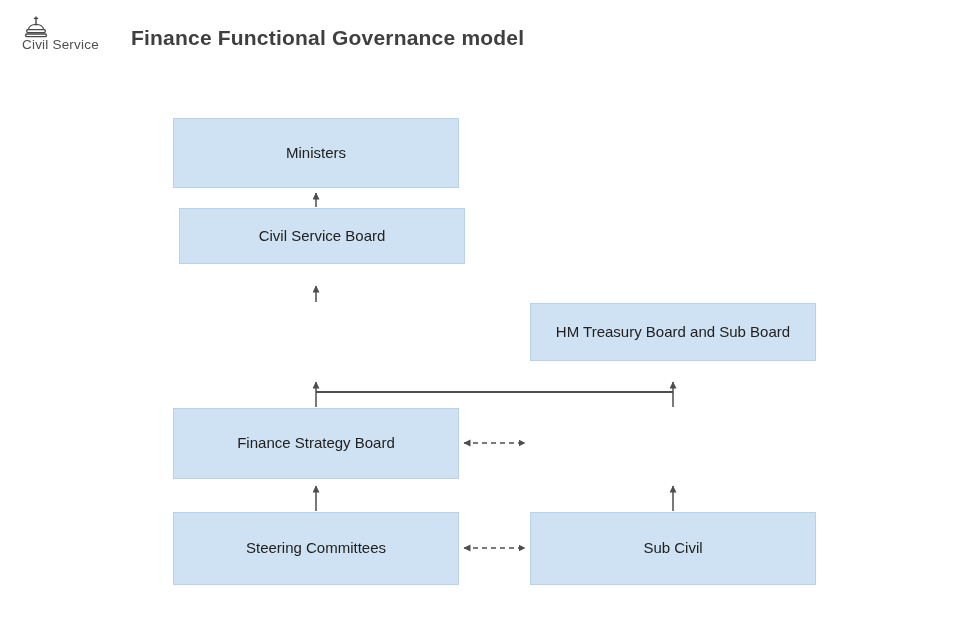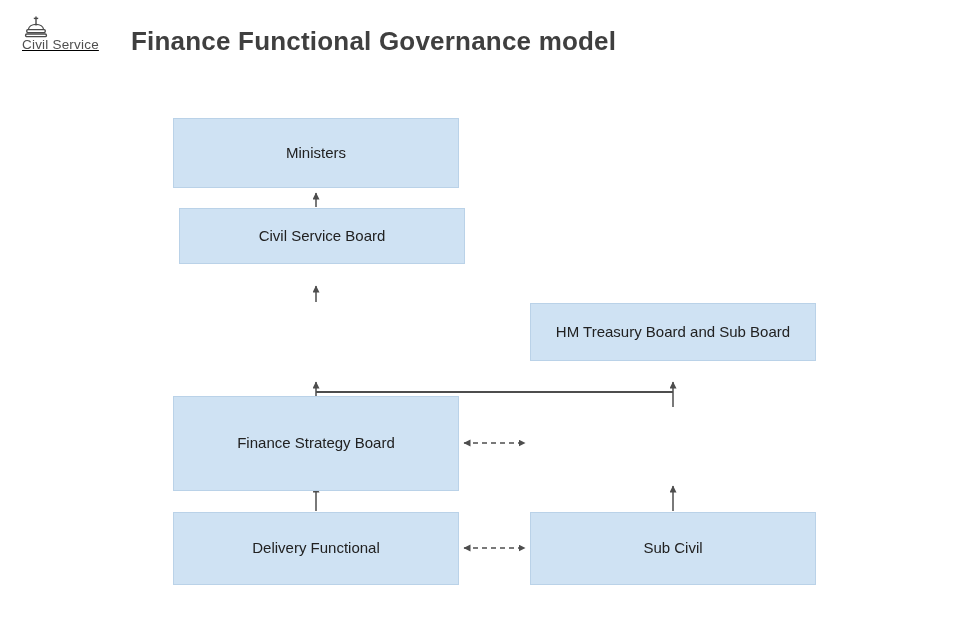--- a/index.html
+++ b/index.html
@@ -1,25 +1,25 @@
 <!DOCTYPE html>
 <html><head>
 <meta charset="utf-8">
 <style>
   html,body{margin:0;padding:0;background:#ffffff;}
   body{width:960px;height:640px;overflow:hidden;font-family:"Liberation Sans",sans-serif;}
   .canvas{position:relative;width:960px;height:640px;background:#ffffff;}
 
   
-  .logo{position:absolute;left:10px;top:15px;display:flex;align-items:flex-start;text-decoration:underline;}
+  .logo{position:absolute;left:10px;top:15px;display:flex;align-items:flex-start;}
   .logo-bar{width:4px;background:#1d70b8;margin-right:8px;}
   .logo-inner{display:flex;flex-direction:column;justify-content:space-between;padding:1px 0;}
   .crown{width:24px;height:22px;margin-left:2px;}
   .logo-text{font-size:13.5px;color:#4f4f4f;letter-spacing:0.2px;white-space:nowrap;line-height:1;}
-  .page-title{position:absolute;left:131px;top:26px;margin:0;font-size:26px;font-weight:bold;color:#3f3f3f;letter-spacing:0.2px;white-space:nowrap;}
+  .page-title{position:absolute;left:131px;top:26px;margin:0;font-size:21px;font-weight:bold;color:#3f3f3f;letter-spacing:0.2px;white-space:nowrap;}
 
   
   .diagram{position:absolute;left:0;top:0;width:960px;height:640px;}
   .connectors{position:absolute;left:0;top:0;width:960px;height:640px;}
   .node{position:absolute;background:#cfe2f3;border:1px solid #bad2e8;box-sizing:border-box;
         display:flex;flex-direction:column;align-items:center;justify-content:center;
         text-align:center;color:#212121;font-size:15px;line-height:1.35;}
   .node-label{display:block;}
 </style>
 </head>
@@ -75,27 +75,27 @@
 
     <div class="node" style="left:179px;top:208px;width:286px;height:56px">
       <span class="node-label">Civil Service Board</span>
     </div>
 
 
     <div class="node" style="left:530px;top:303px;width:286px;height:58px">
       <span class="node-label">HM Treasury Board and Sub Board</span>
     </div>
 
-    <div class="node" style="left:173px;top:396px;width:286px;height:95px">
+    <div class="node" style="left:173px;top:408px;width:286px;height:71px">
       <span class="node-label">Finance Strategy Board</span>
     </div>
 
 
     <div class="node" style="left:173px;top:512px;width:286px;height:73px">
-      <span class="node-label">Delivery Functional</span>
+      <span class="node-label">Steering Committees</span>
     </div>
 
     <div class="node" style="left:530px;top:512px;width:286px;height:73px">
       <span class="node-label">Sub Civil</span>
     </div>
 
   </div>
 </div>
 
 </body></html>

